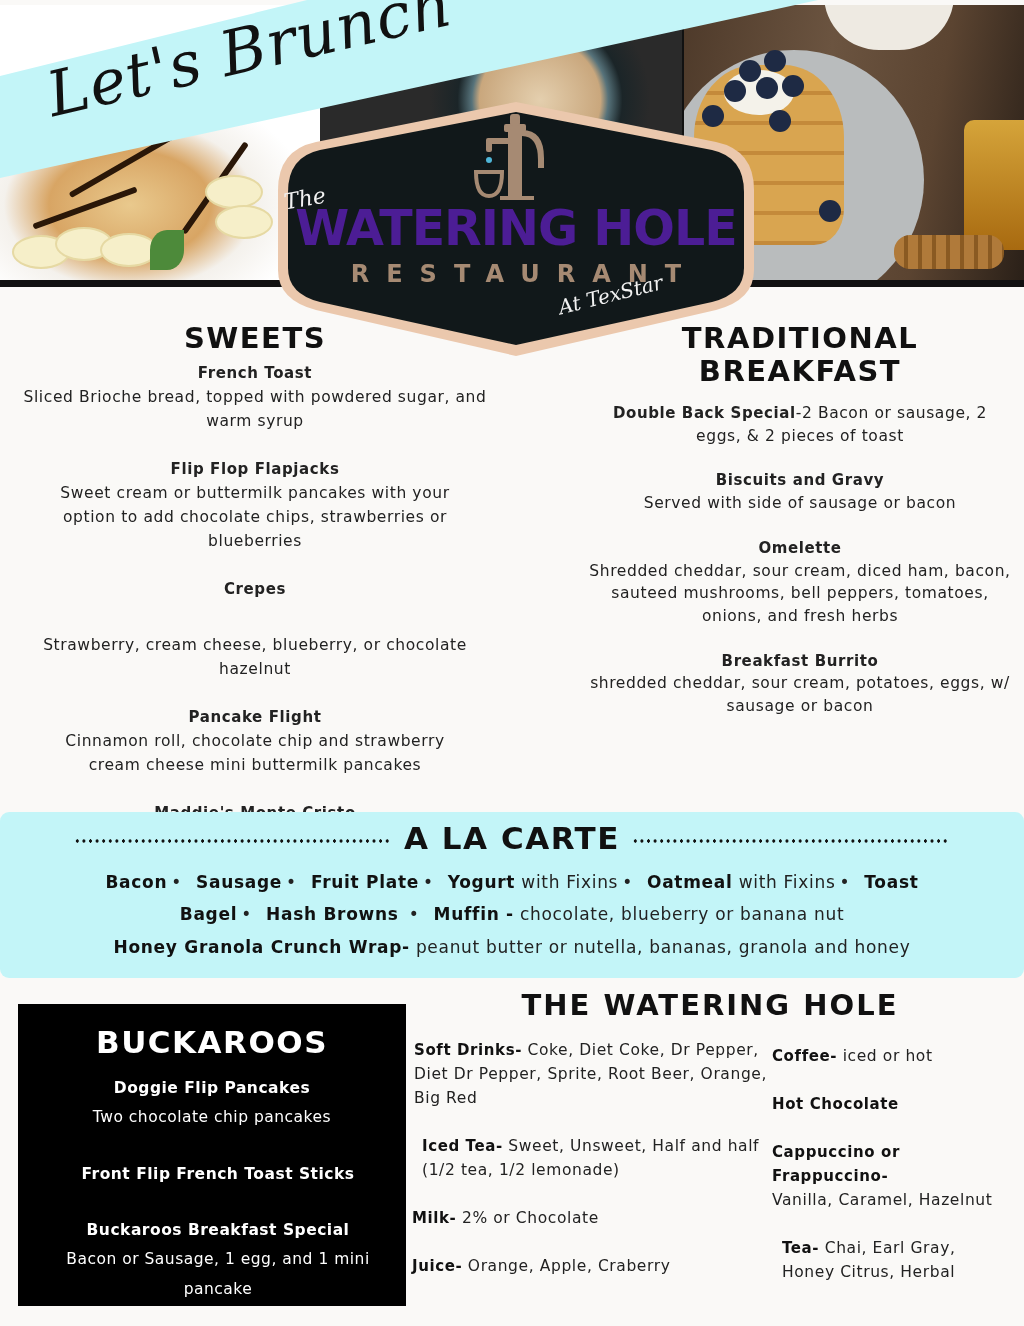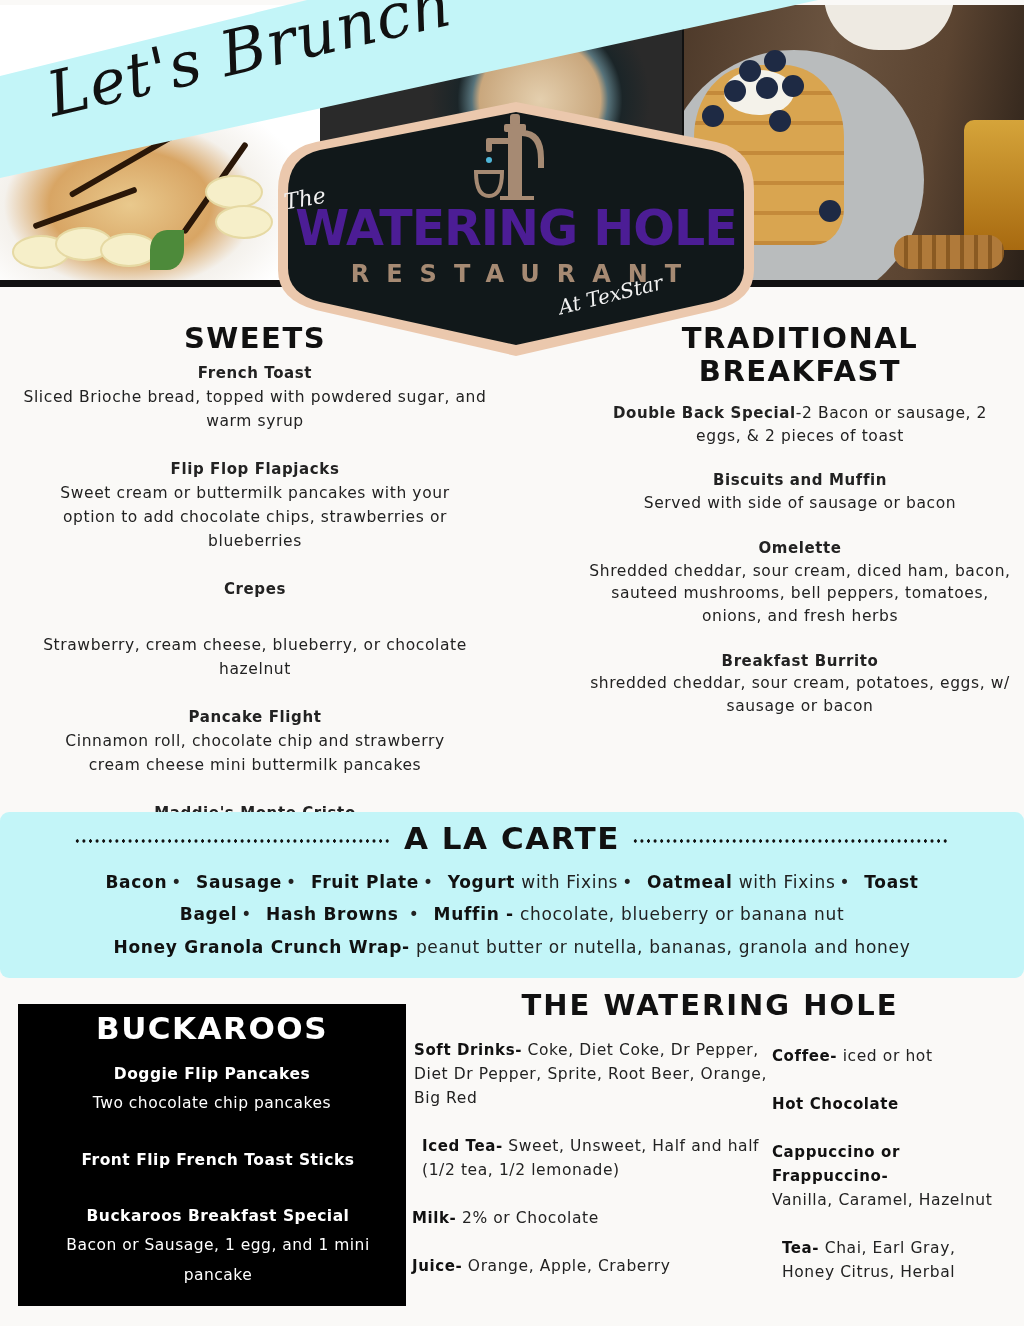--- a/index.html
+++ b/index.html
@@ -63,21 +63,21 @@
   .ala-title { font-weight: bold; font-size: 31px; letter-spacing: 1.5px; margin: 0 12px; color: #111; }
   .ala-line { position: absolute; left: 0; width: 1024px; font-size: 17px; letter-spacing: 0.7px; color: #222; text-align: center; white-space: nowrap; }
   .ala-line b { font-weight: bold; color: #111; }
   .ala-line-1 { top: 60px; }
   .ala-line-2 { top: 92px; }
   .ala-line-3 { top: 125px; }
   .sep { margin: 0 8px 0 4px; }
 
   
   .buckaroos { position: absolute; left: 18px; top: 1004px; width: 388px; height: 302px; background: #000; color: #fff; text-align: center; }
-  .buck-title { margin-top: 4px; font-weight: bold; font-size: 31px; letter-spacing: 1.5px; line-height: 40px; }
+  .buck-title { margin-top: 18px; font-weight: bold; font-size: 31px; letter-spacing: 1.5px; line-height: 40px; }
   .buck-name { font-weight: bold; font-size: 15.5px; letter-spacing: 0.5px; line-height: 28px; }
   .buck-desc { font-size: 15.5px; letter-spacing: 0.5px; line-height: 30px; }
   .buck-item { margin-top: 12px; }
   .buck-item + .buck-item { margin-top: 28px; padding-left: 12px; }
 
   
   .drinks-title { position: absolute; left: 500px; width: 420px; top: 988px; text-align: center; font-weight: bold; font-size: 29px; letter-spacing: 2px; color: #111; }
   .drinks-col { position: absolute; text-align: left; }
   .drinks-left { left: 412px; width: 360px; top: 1038px; }
   .drinks-right { left: 772px; width: 248px; top: 1044px; }
@@ -176,21 +176,21 @@
 
 <div class="col col-trad">
   <div class="section-title">
     <div>TRADITIONAL</div>
     <div>BREAKFAST</div>
   </div>
   <div class="item inline-item" style="padding:0 30px;">
     <b>Double Back Special</b><span>-2 Bacon or sausage, 2 eggs, &amp; 2 pieces of toast</span>
   </div>
   <div class="item">
-    <div class="item-name">Biscuits and Muffin</div>
+    <div class="item-name">Biscuits and Gravy</div>
     <div class="item-desc">Served with side of sausage or bacon</div>
   </div>
   <div class="item">
     <div class="item-name">Omelette</div>
     <div class="item-desc">Shredded cheddar, sour cream, diced ham, bacon, sauteed mushrooms, bell peppers, tomatoes, onions, and fresh herbs</div>
   </div>
   <div class="item">
     <div class="item-name">Breakfast Burrito</div>
     <div class="item-desc">shredded cheddar, sour cream, potatoes, eggs, w/ sausage or bacon</div>
   </div>

